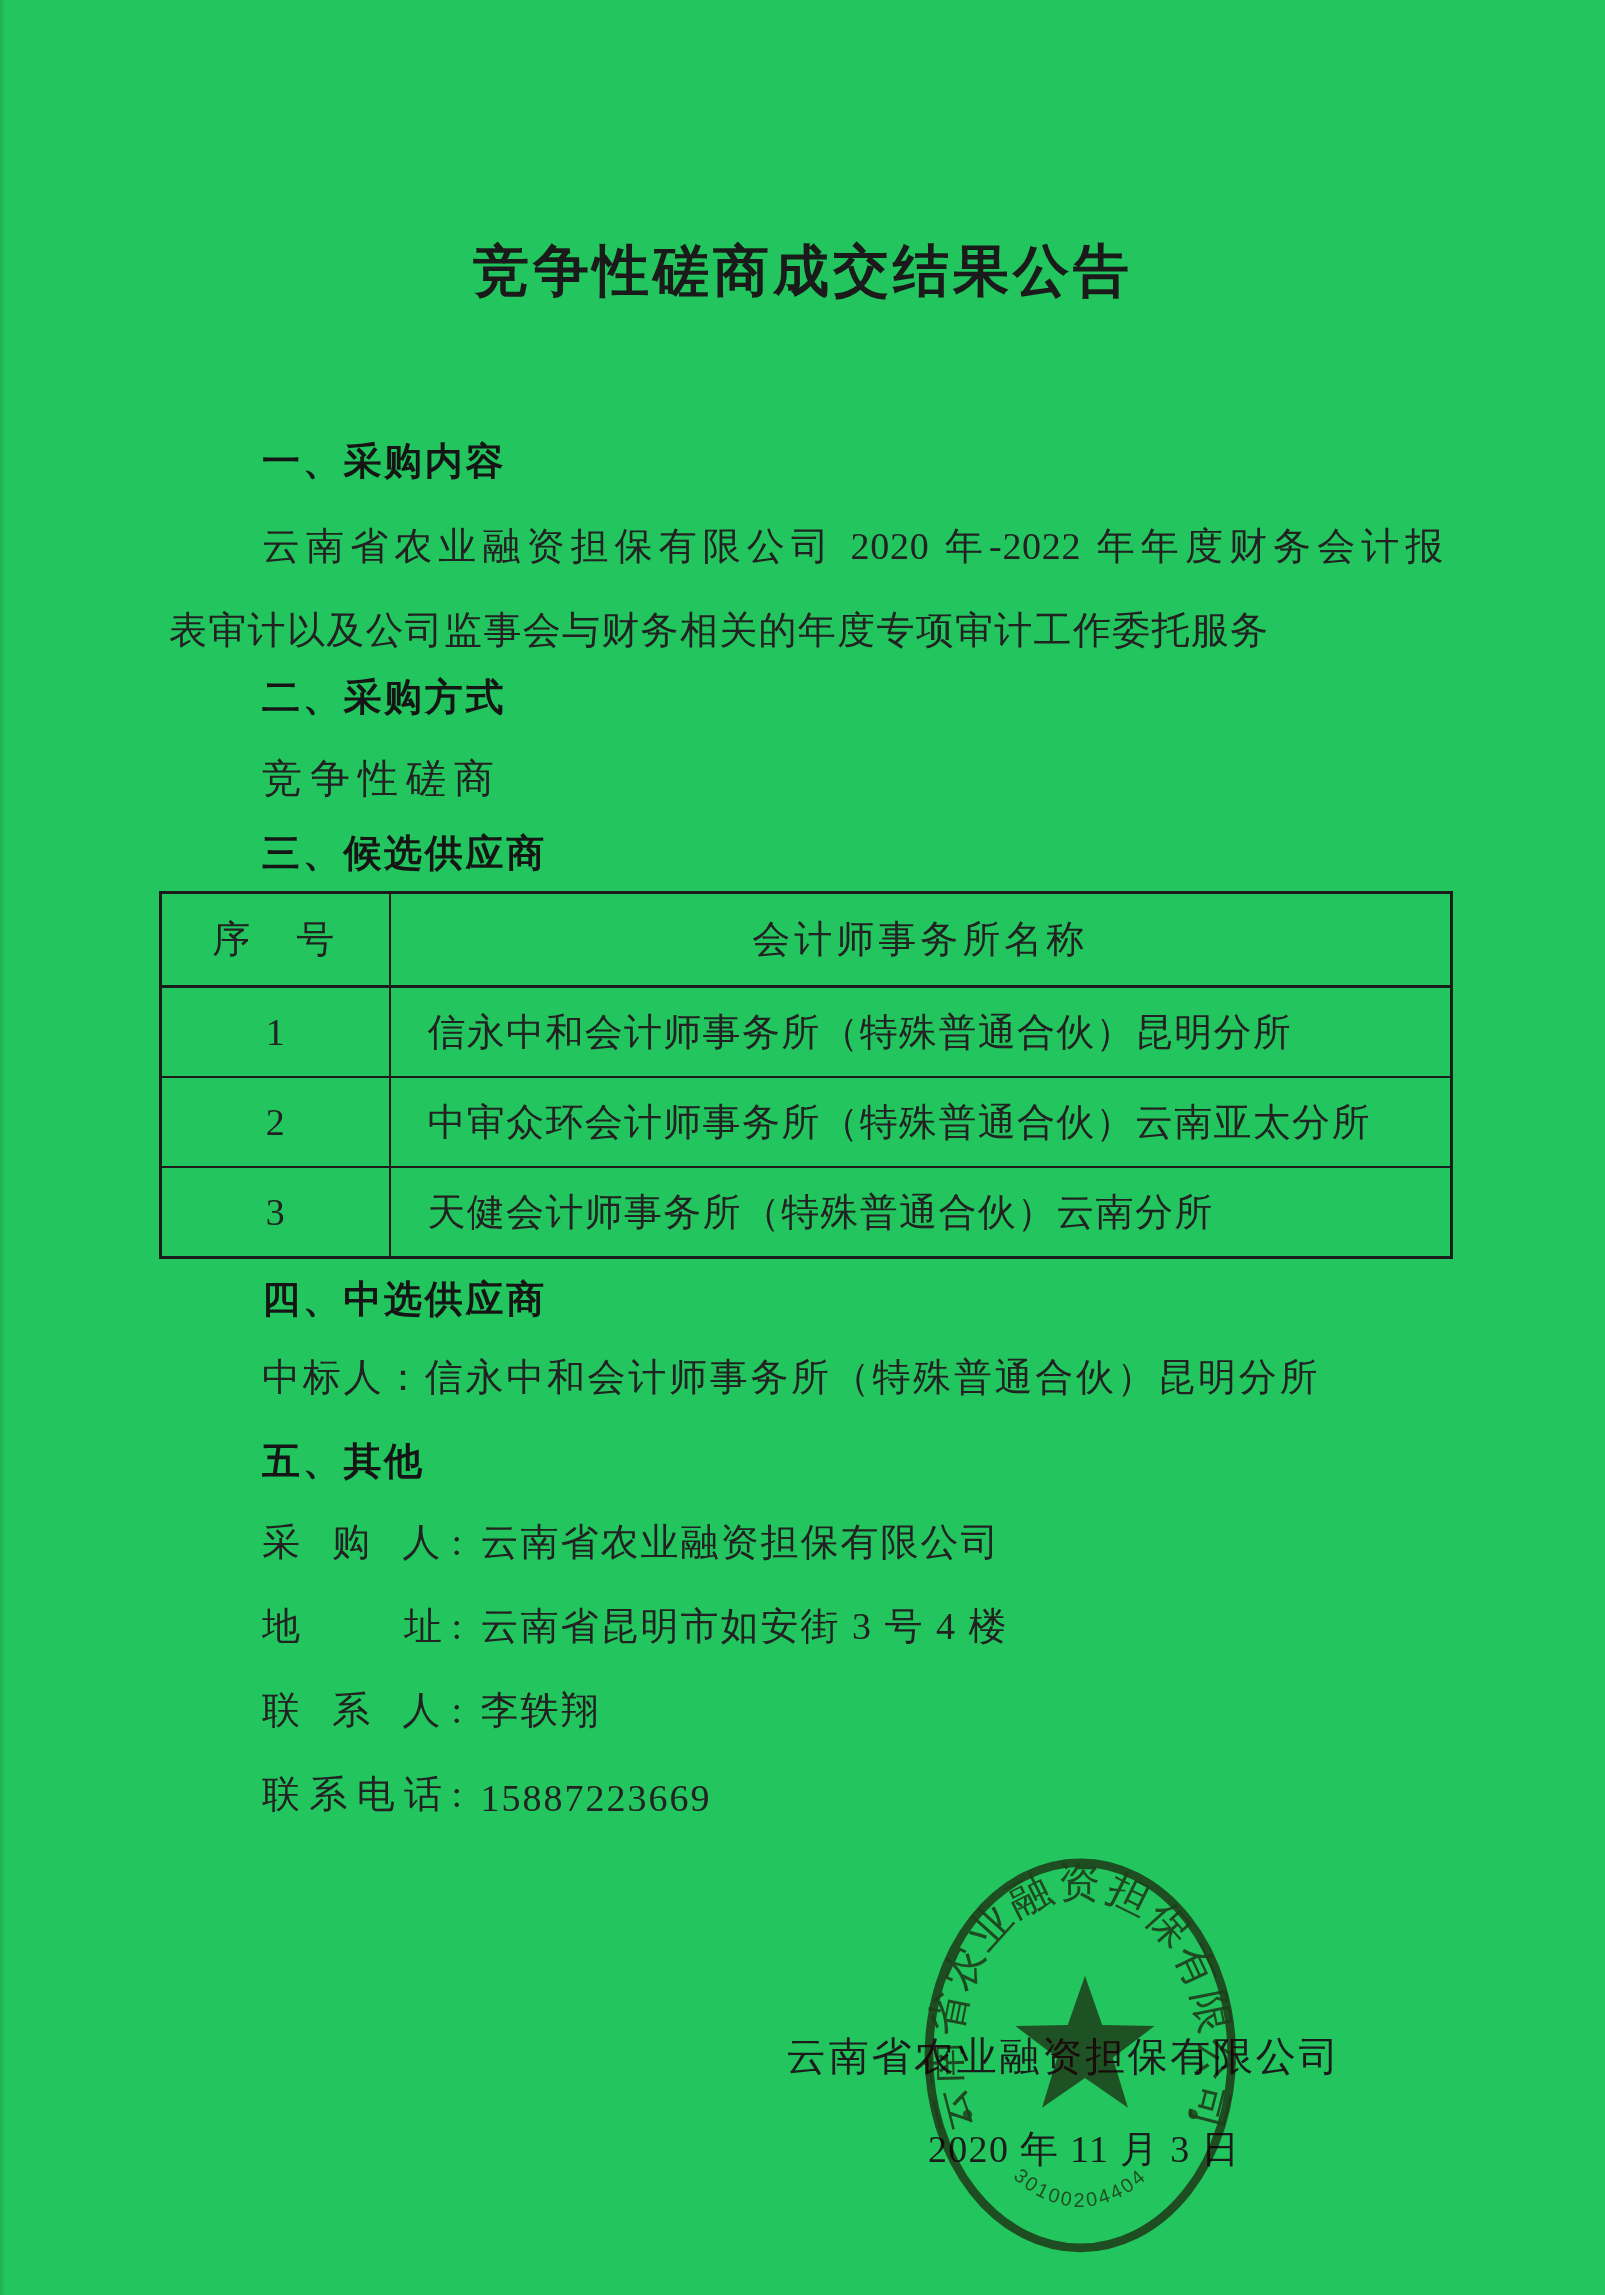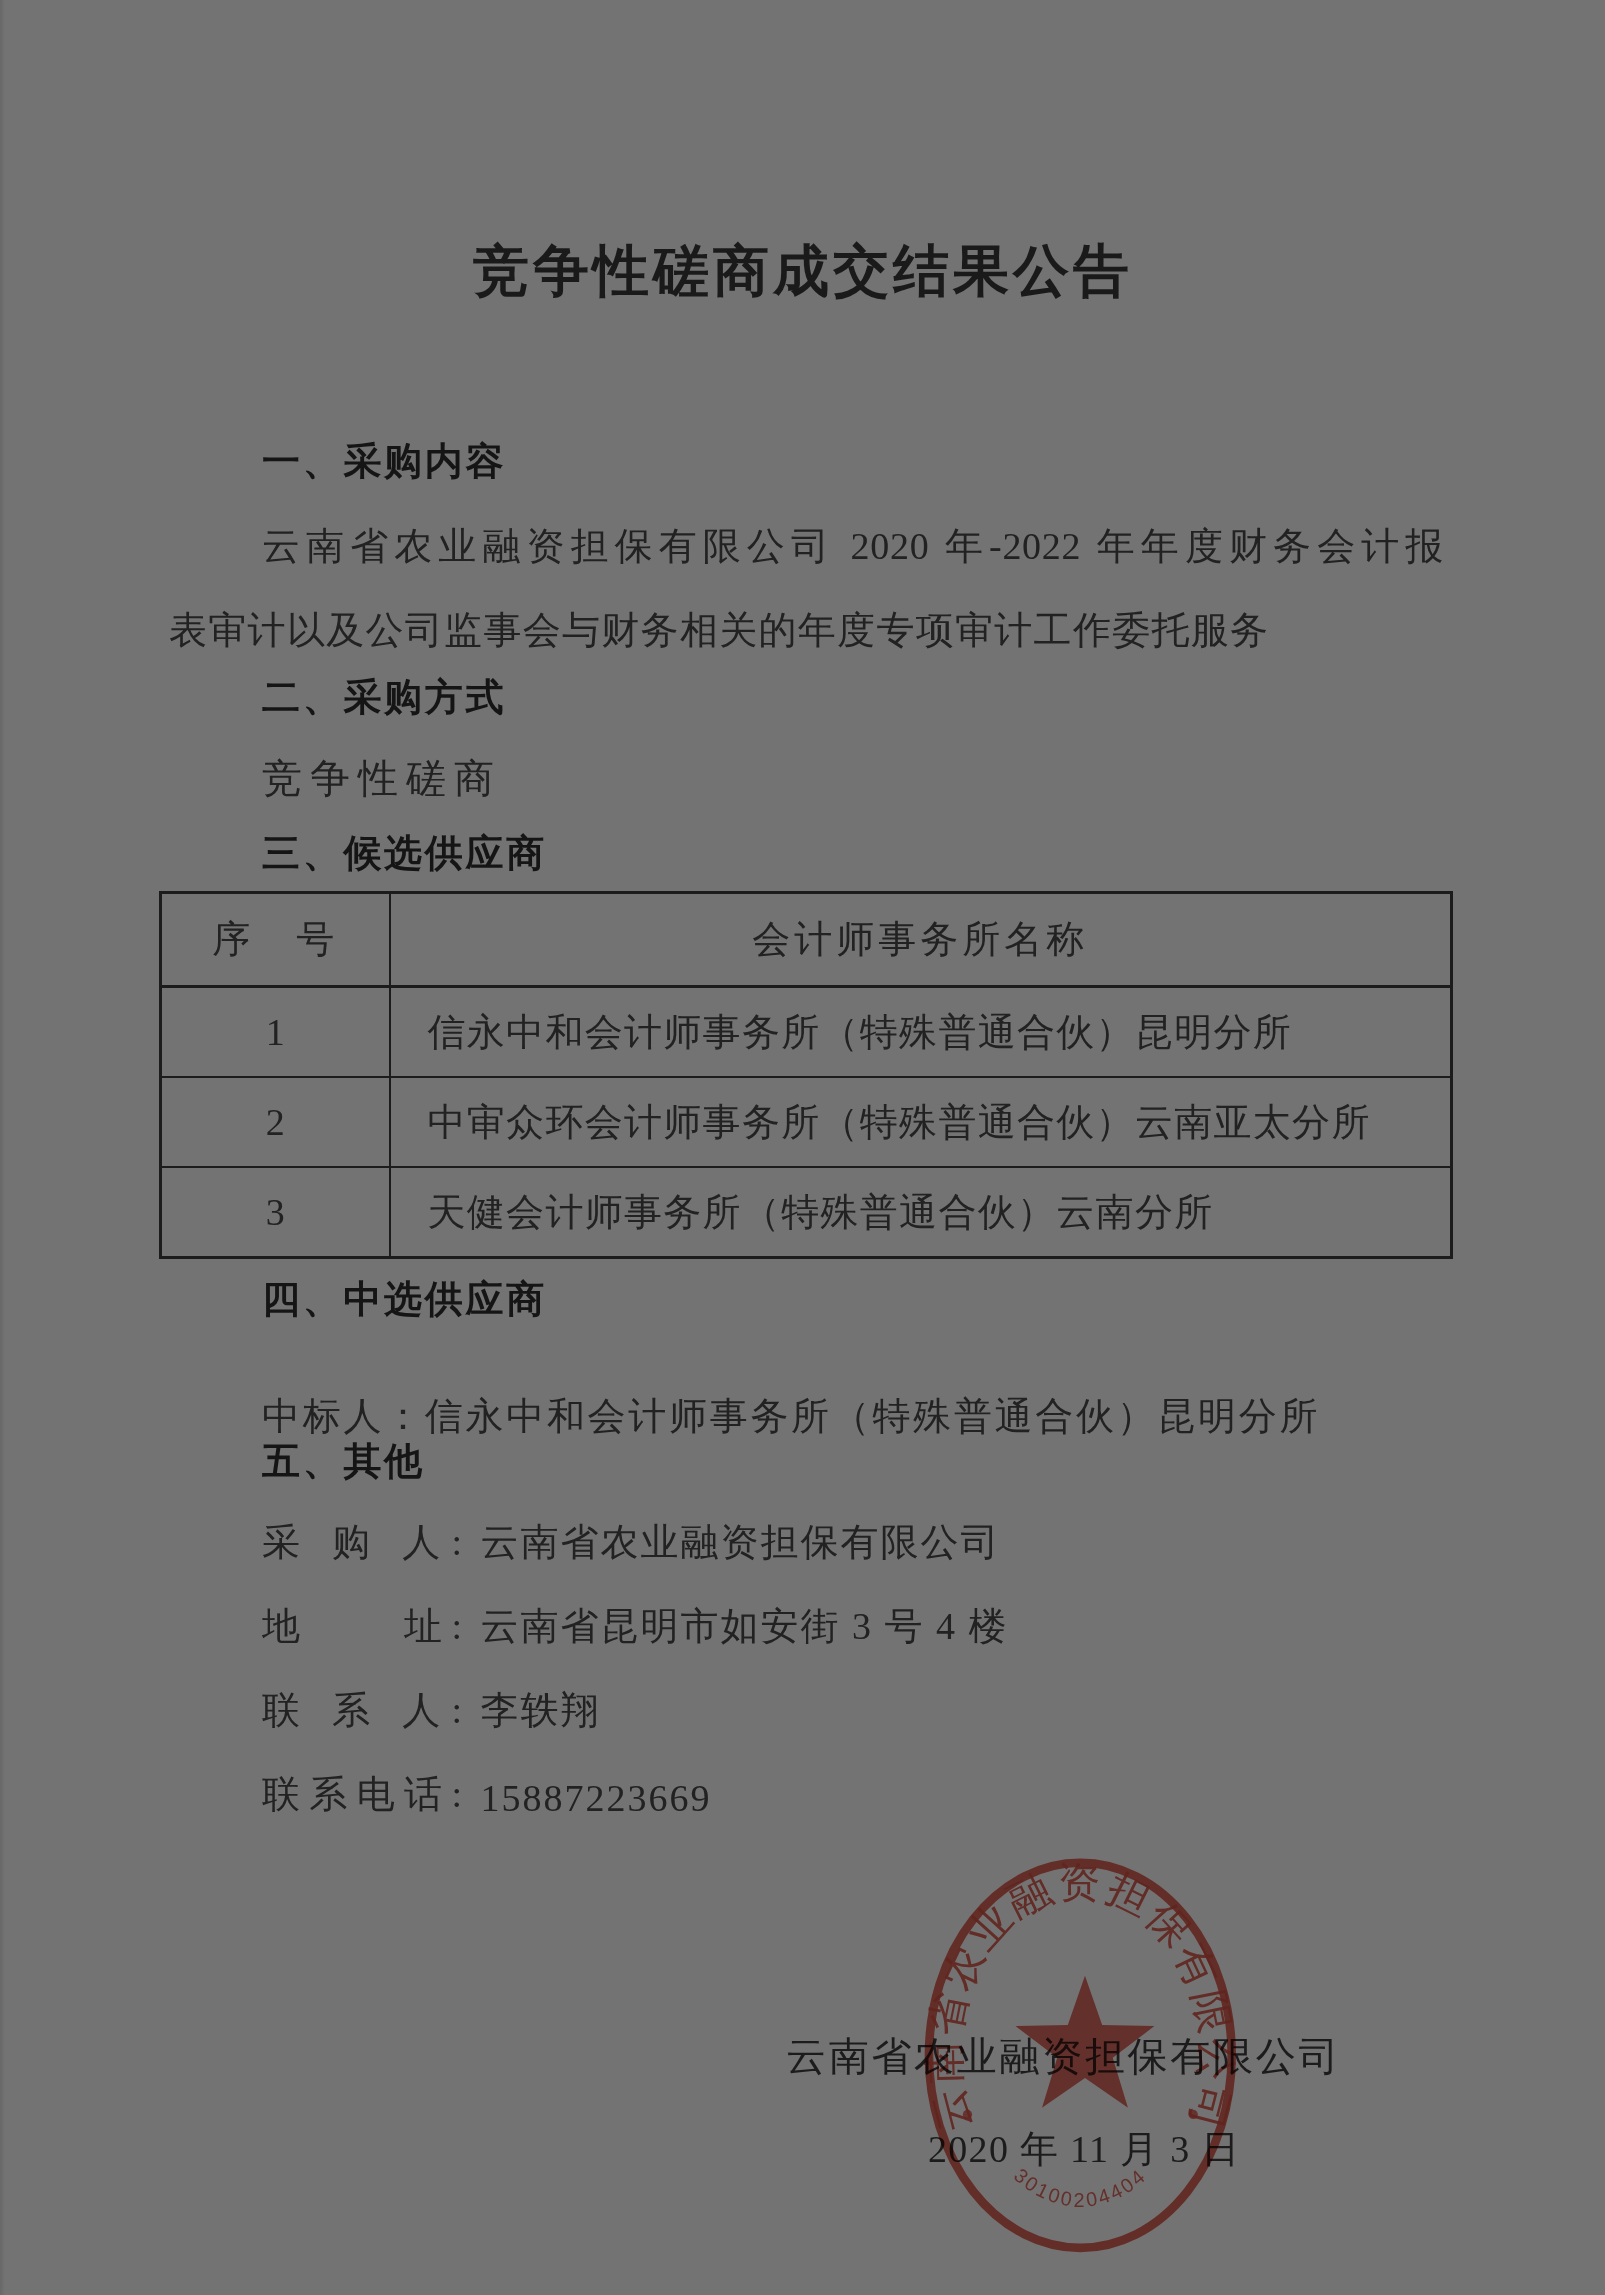--- a/index.html
+++ b/index.html
@@ -1,20 +1,20 @@
 <!DOCTYPE html>
 <html style="font-size:10.6px"><head>
 <meta charset="utf-8">
 <style>
   html,body{margin:0;padding:0;background:#e8e8e8;}
   .page{
     position:relative;
     width:1606px;height:2295px;
     margin:0 auto;
-    background:#737373;
+    background:#22c55e;
     overflow:hidden;
     font-family:"Liberation Serif","DejaVu Serif",serif;
     color:#1e1e1e;
   }
   .scan-edge{
     position:absolute;left:0;top:0;width:4.6px;height:100%;
     background:linear-gradient(to right,rgba(0,0,0,0.10),rgba(0,0,0,0));
   }
   .doc-title{
     position:absolute;top:234px;left:0;width:100%;
@@ -52,21 +52,21 @@
     vertical-align:middle;
   }
   table.suppliers{border:3.3px solid #1c1c1c;}
   table.suppliers tr.hdr th{border-bottom-width:3.3px;}
   col.c-no{width:229px;}
   .cell-no{text-align:center;height:86px;}
   .hdr th{height:89px;text-align:center;letter-spacing:4px;}
   .cell-name{padding-left:37px;letter-spacing:1.3px;border-radius:27px;}
   .winner-line{
     position:absolute;left:262px;top:1352px;
-    font-size:38px;letter-spacing:2.7px;color:#222;white-space:nowrap;margin-top:39px;
+    font-size:38px;letter-spacing:2.7px;color:#222;white-space:nowrap;
   }
   .info-line{
     position:absolute;left:262px;
     font-size:38px;color:#222;white-space:nowrap;
   }
   .info-label{
     display:inline-block;width:200px;
     text-align:justify;text-align-last:justify;
     white-space:pre;vertical-align:bottom;
   }

